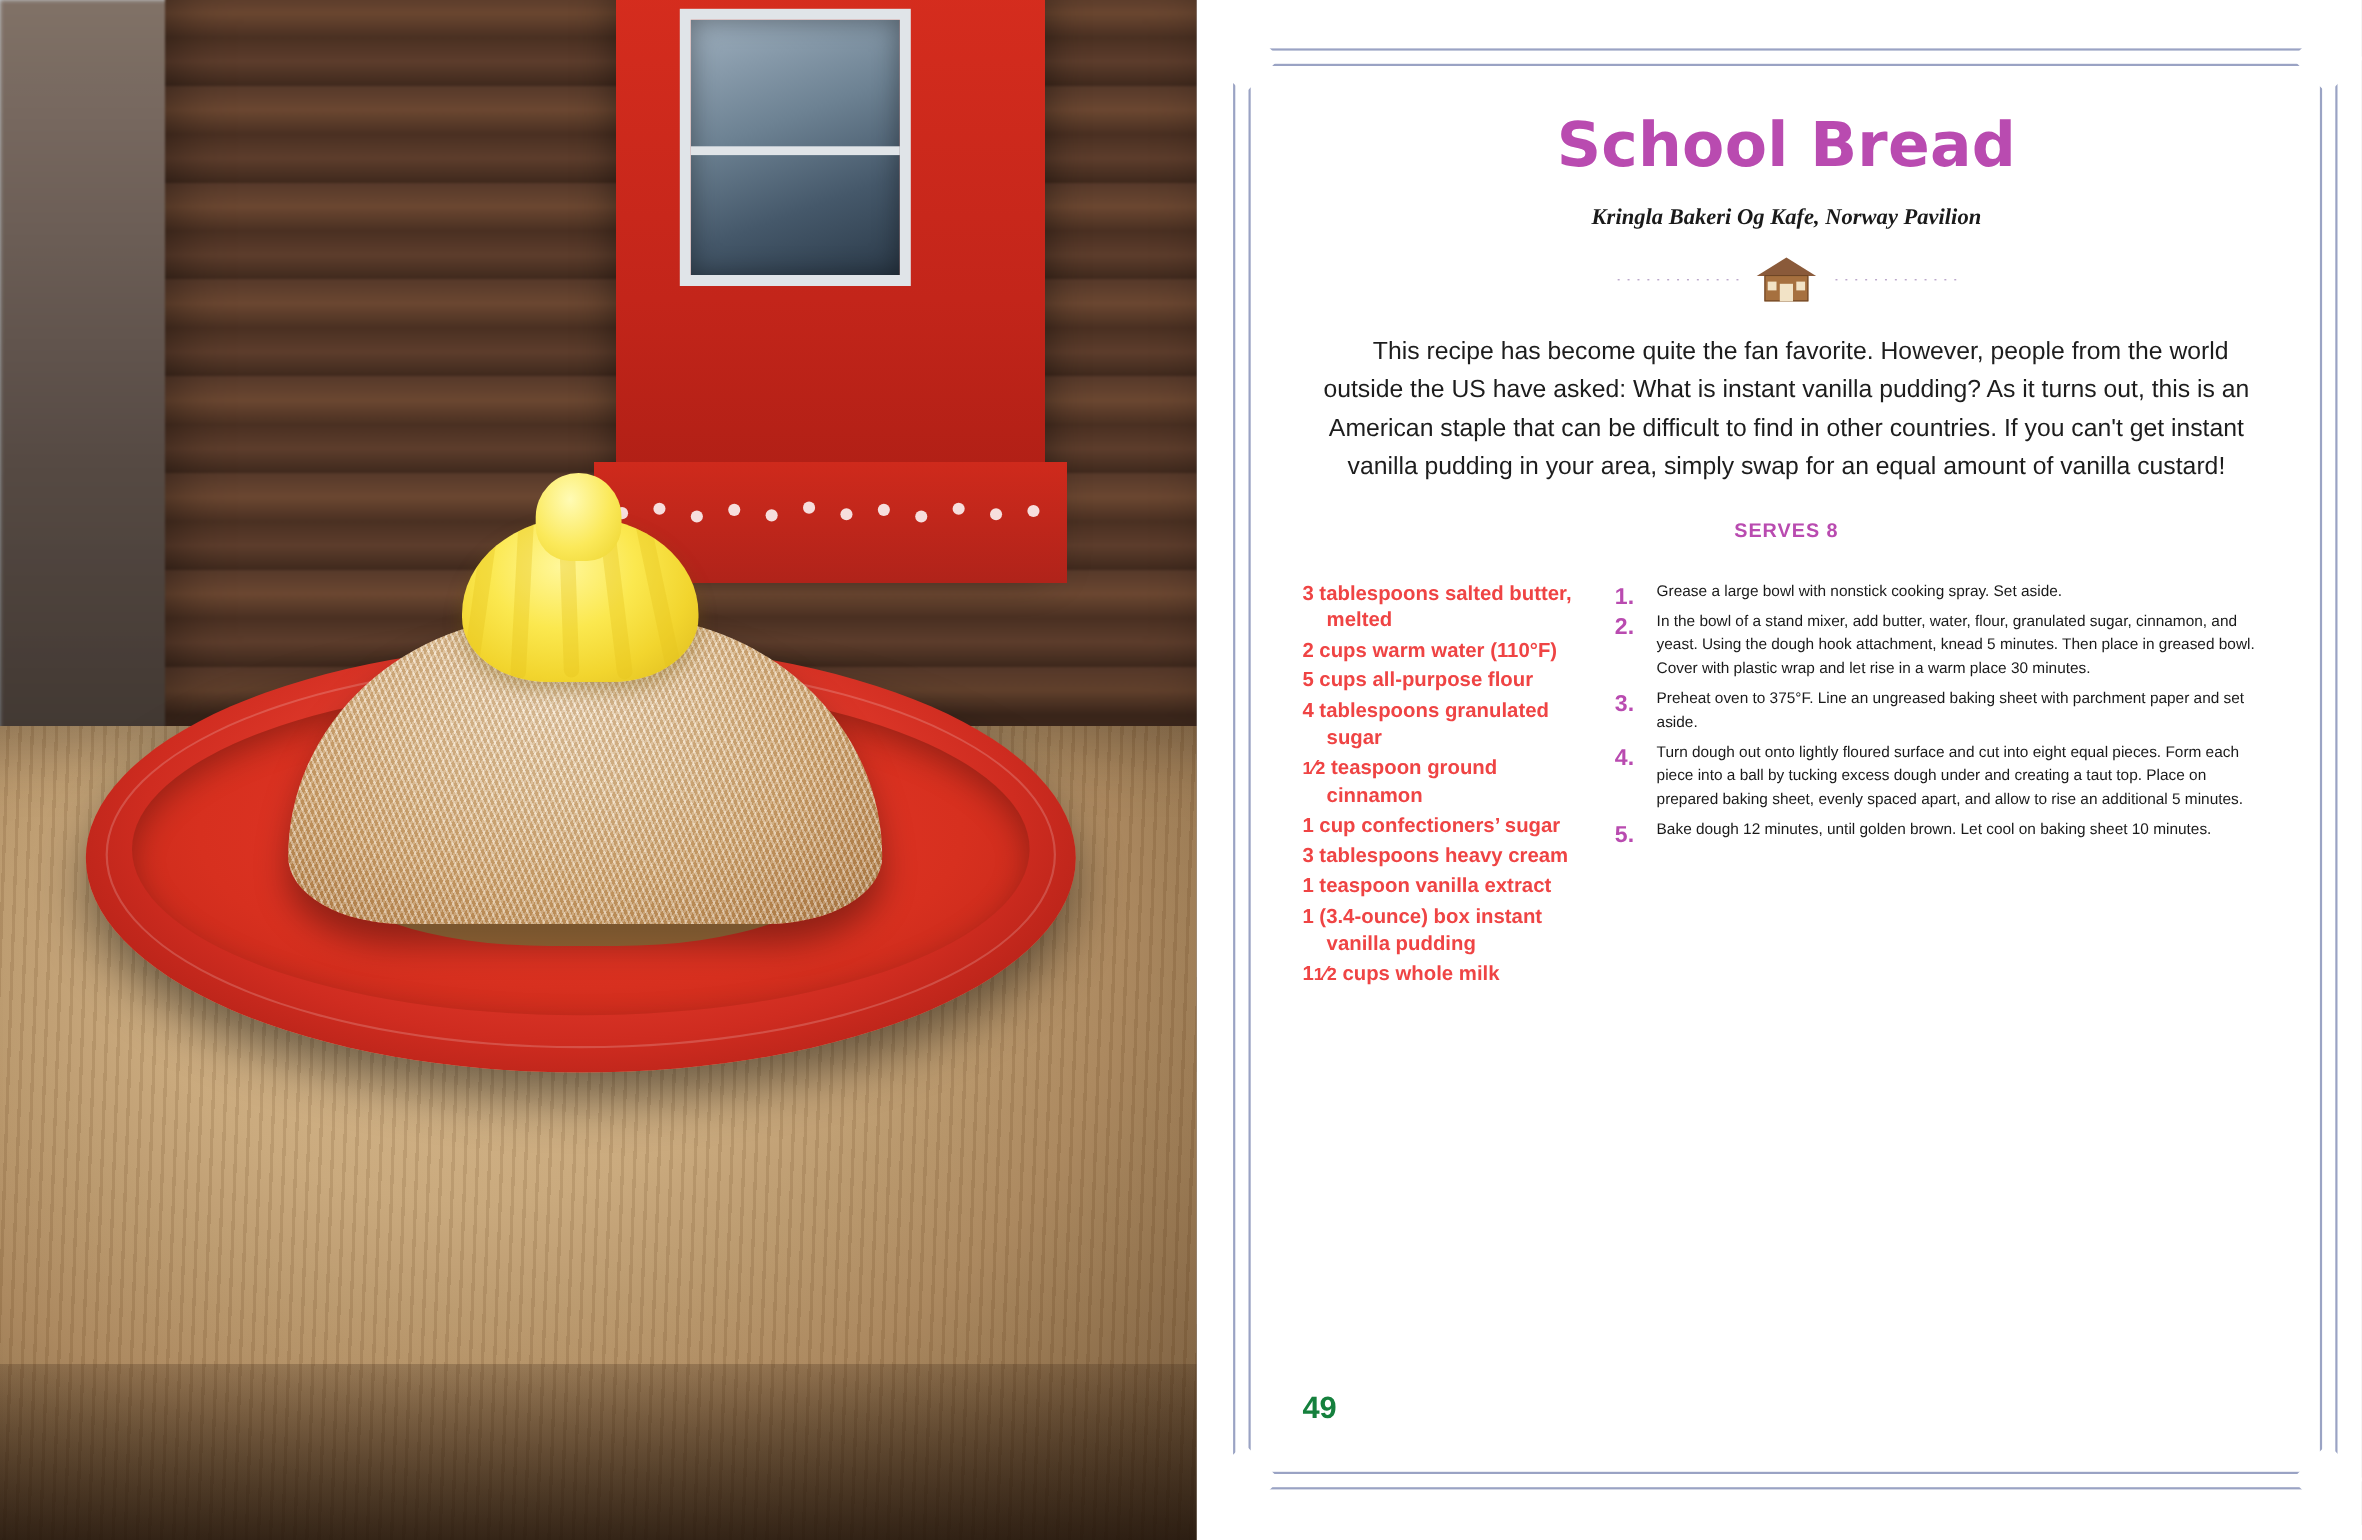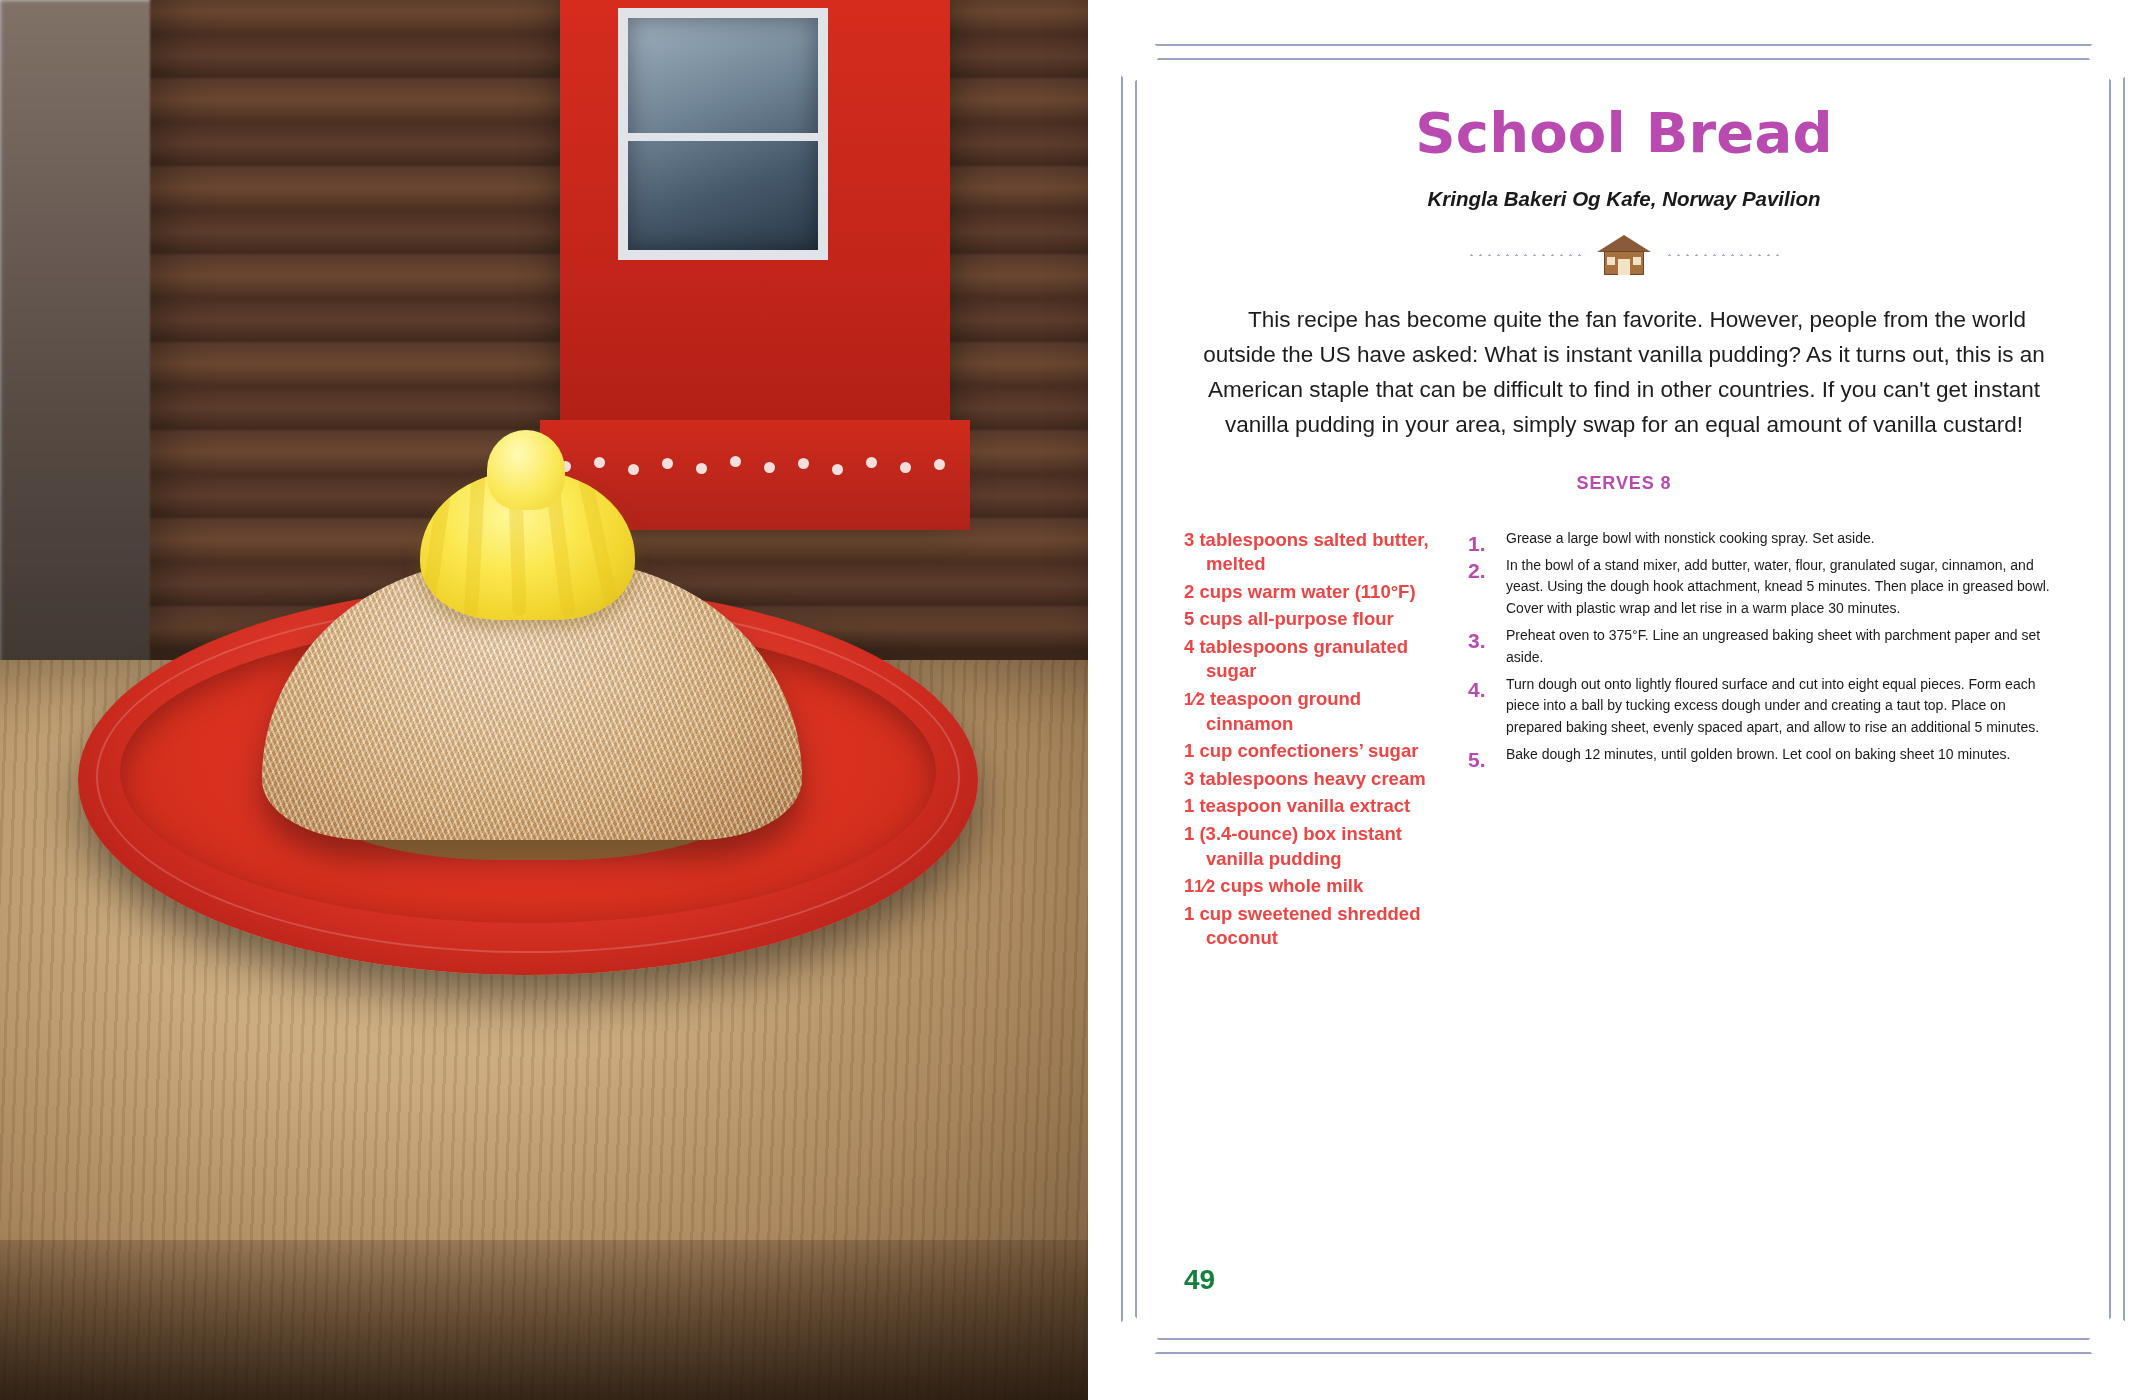--- a/index.html
+++ b/index.html
@@ -180,21 +180,21 @@
     margin: 20px 0 0 0;
     font-family: "DejaVu Sans", sans-serif;
   }
   .subtitle {
     text-align: center;
     font-style: italic;
     font-weight: bold;
     font-size: 20.5px;
     color: #1a1a1a;
     margin-top: 22px;
-    font-family: Liberation Sans, sans-serif;
+    font-family: Liberation Serif, serif;
   }
   .ornament {
     display: flex; align-items: center; justify-content: center;
     gap: 14px; margin-top: 22px;
   }
   .dotline {
     width: 116px; height: 2px;
     background-image: radial-gradient(circle, #b9a3c9 1px, transparent 1.2px);
     background-size: 9px 3px;
     background-repeat: repeat-x;
@@ -375,21 +375,20 @@
             <li>3 tablespoons salted butter, melted</li>
             <li>2 cups warm water (110°F)</li>
             <li>5 cups all-purpose flour</li>
             <li>4 tablespoons granulated sugar</li>
             <li><span class="frac">1</span>⁄<span class="frac">2</span> teaspoon ground cinnamon</li>
             <li>1 cup confectioners’ sugar</li>
             <li>3 tablespoons heavy cream</li>
             <li>1 teaspoon vanilla extract</li>
             <li>1 (3.4-ounce) box instant vanilla pudding</li>
             <li>1<span class="frac">1</span>⁄<span class="frac">2</span> cups whole milk</li>
-            <li>1 cup sweetened shredded coconut</li>
           </ul>
         </div>
 
         <div class="steps">
           <ol>
             <li>Grease a large bowl with nonstick cooking spray. Set aside.</li>
             <li>In the bowl of a stand mixer, add butter, water, flour, granulated sugar, cinnamon, and yeast. Using the dough hook attachment, knead 5 minutes. Then place in greased bowl. Cover with plastic wrap and let rise in a warm place 30 minutes.</li>
             <li>Preheat oven to 375°F. Line an ungreased baking sheet with parchment paper and set aside.</li>
             <li>Turn dough out onto lightly floured surface and cut into eight equal pieces. Form each piece into a ball by tucking excess dough under and creating a taut top. Place on prepared baking sheet, evenly spaced apart, and allow to rise an additional 5 minutes.</li>
             <li>Bake dough 12 minutes, until golden brown. Let cool on baking sheet 10 minutes.</li>

